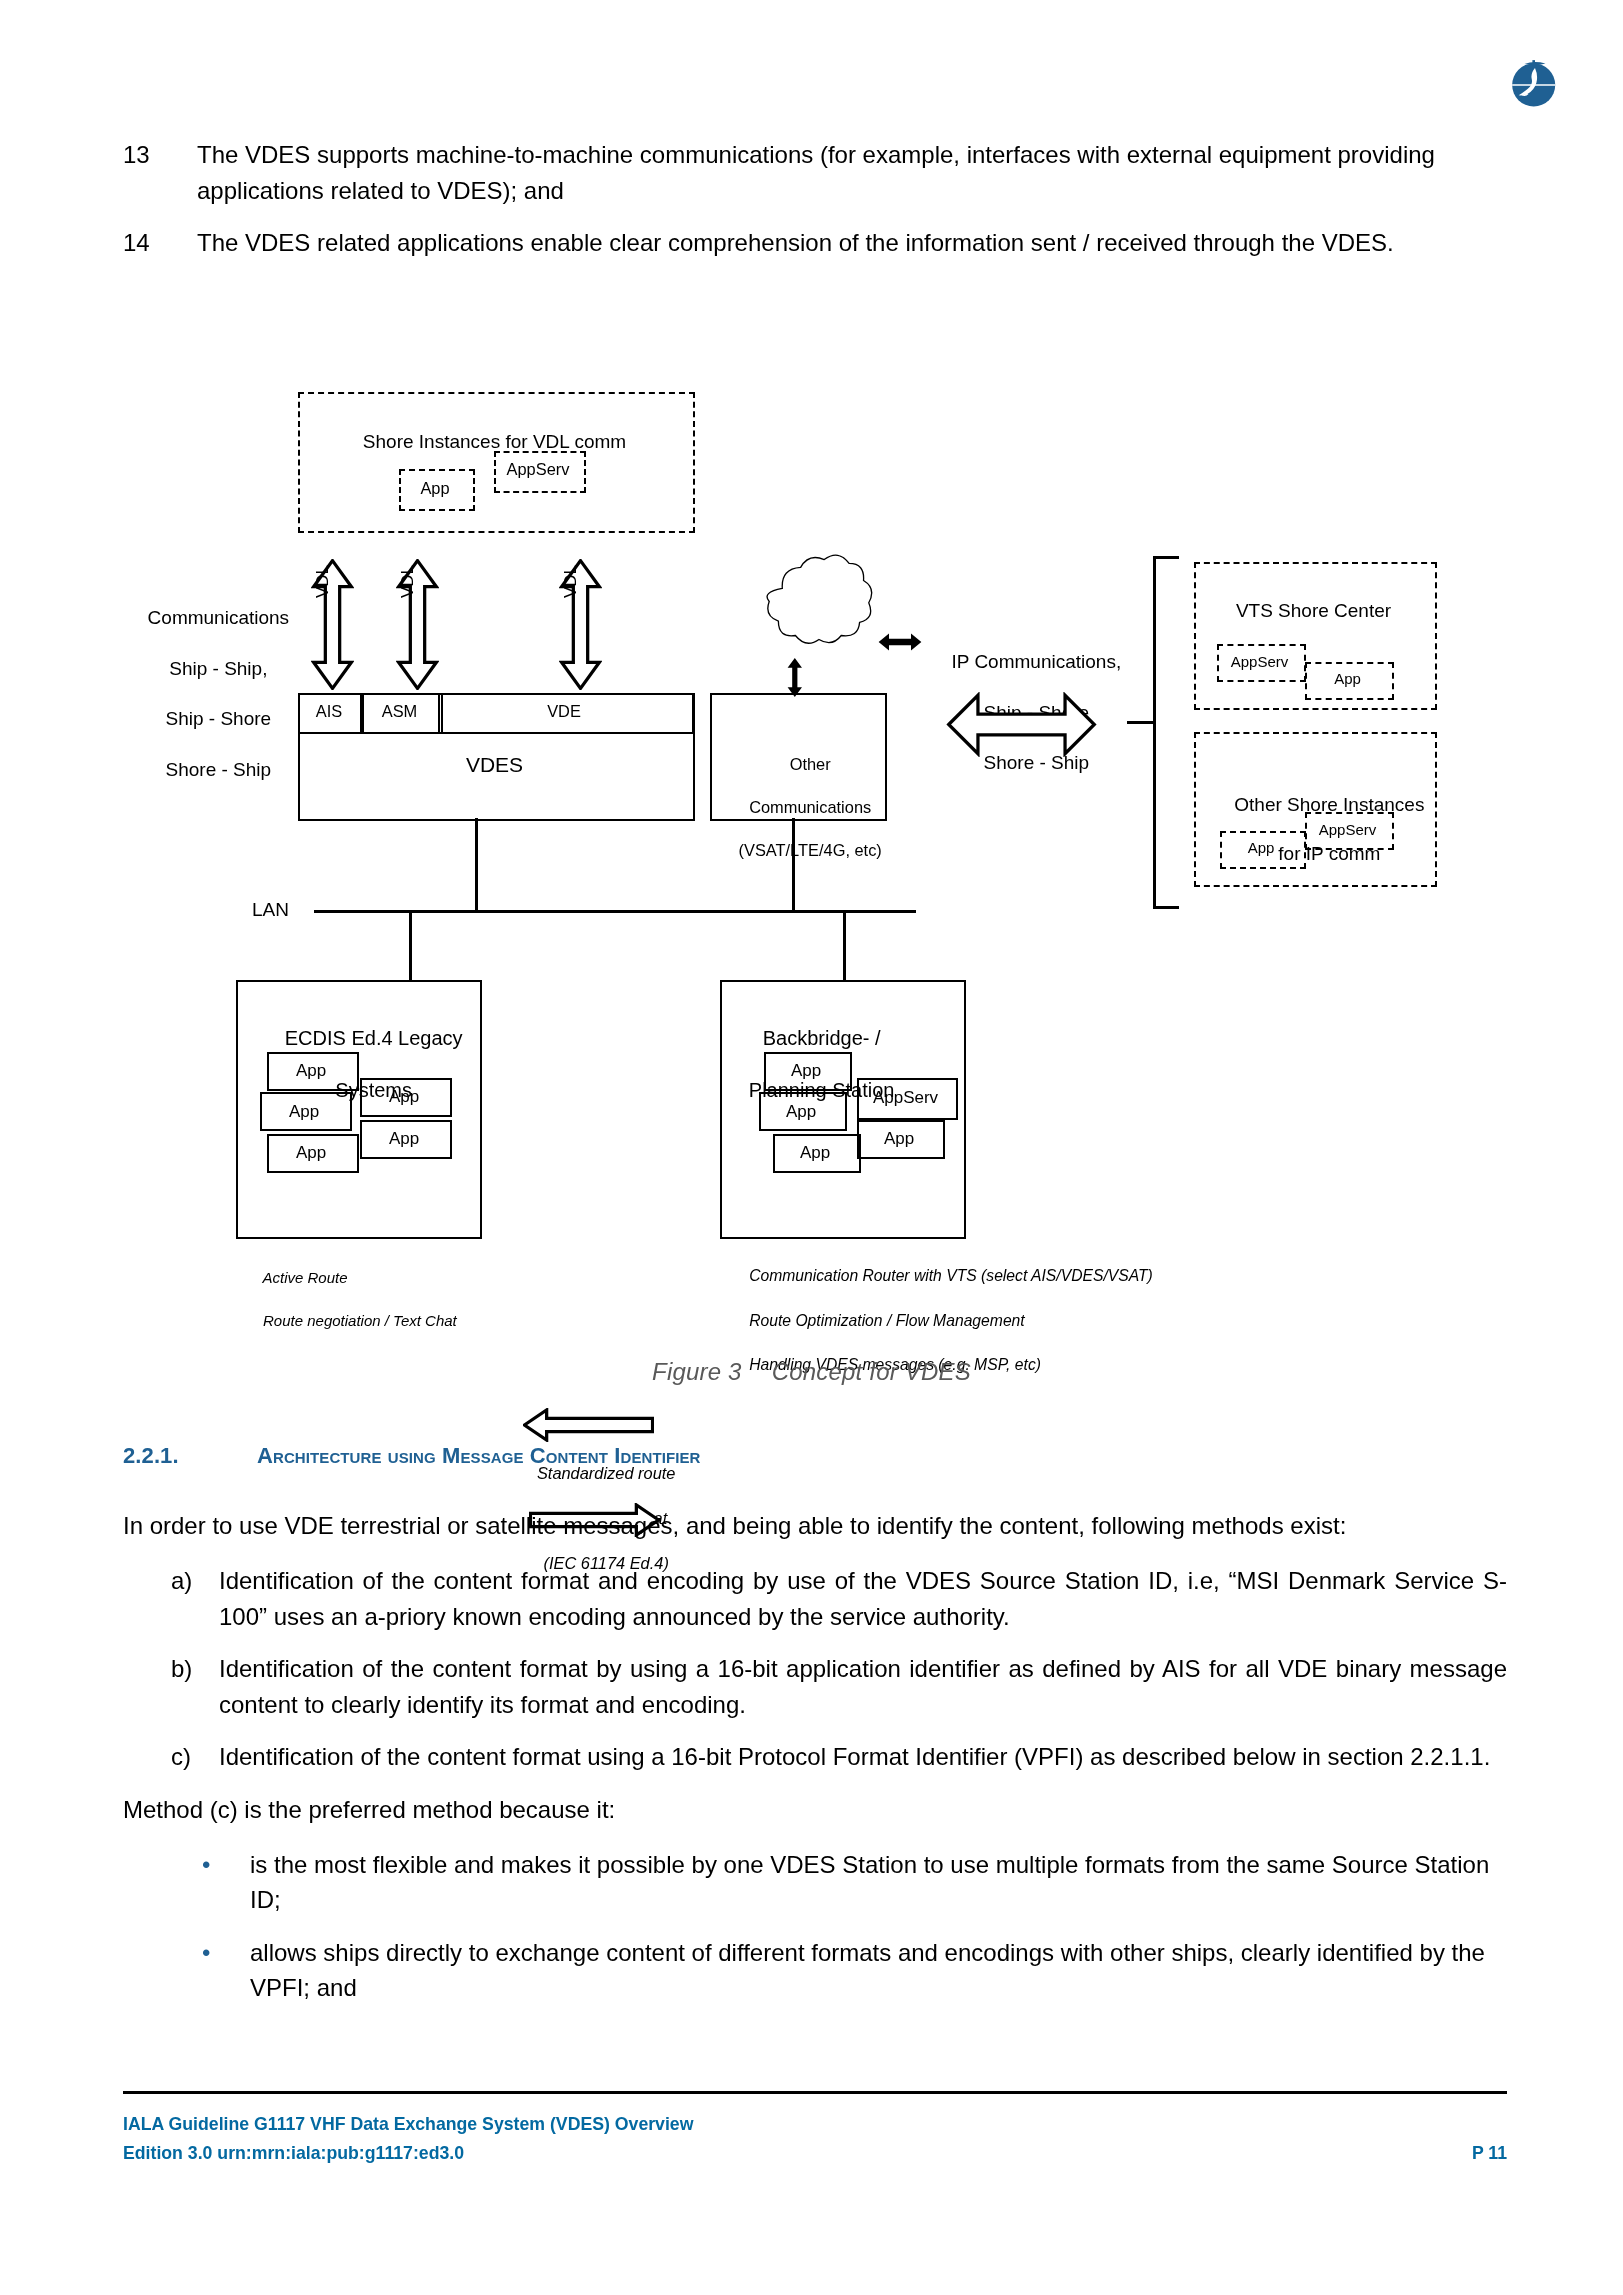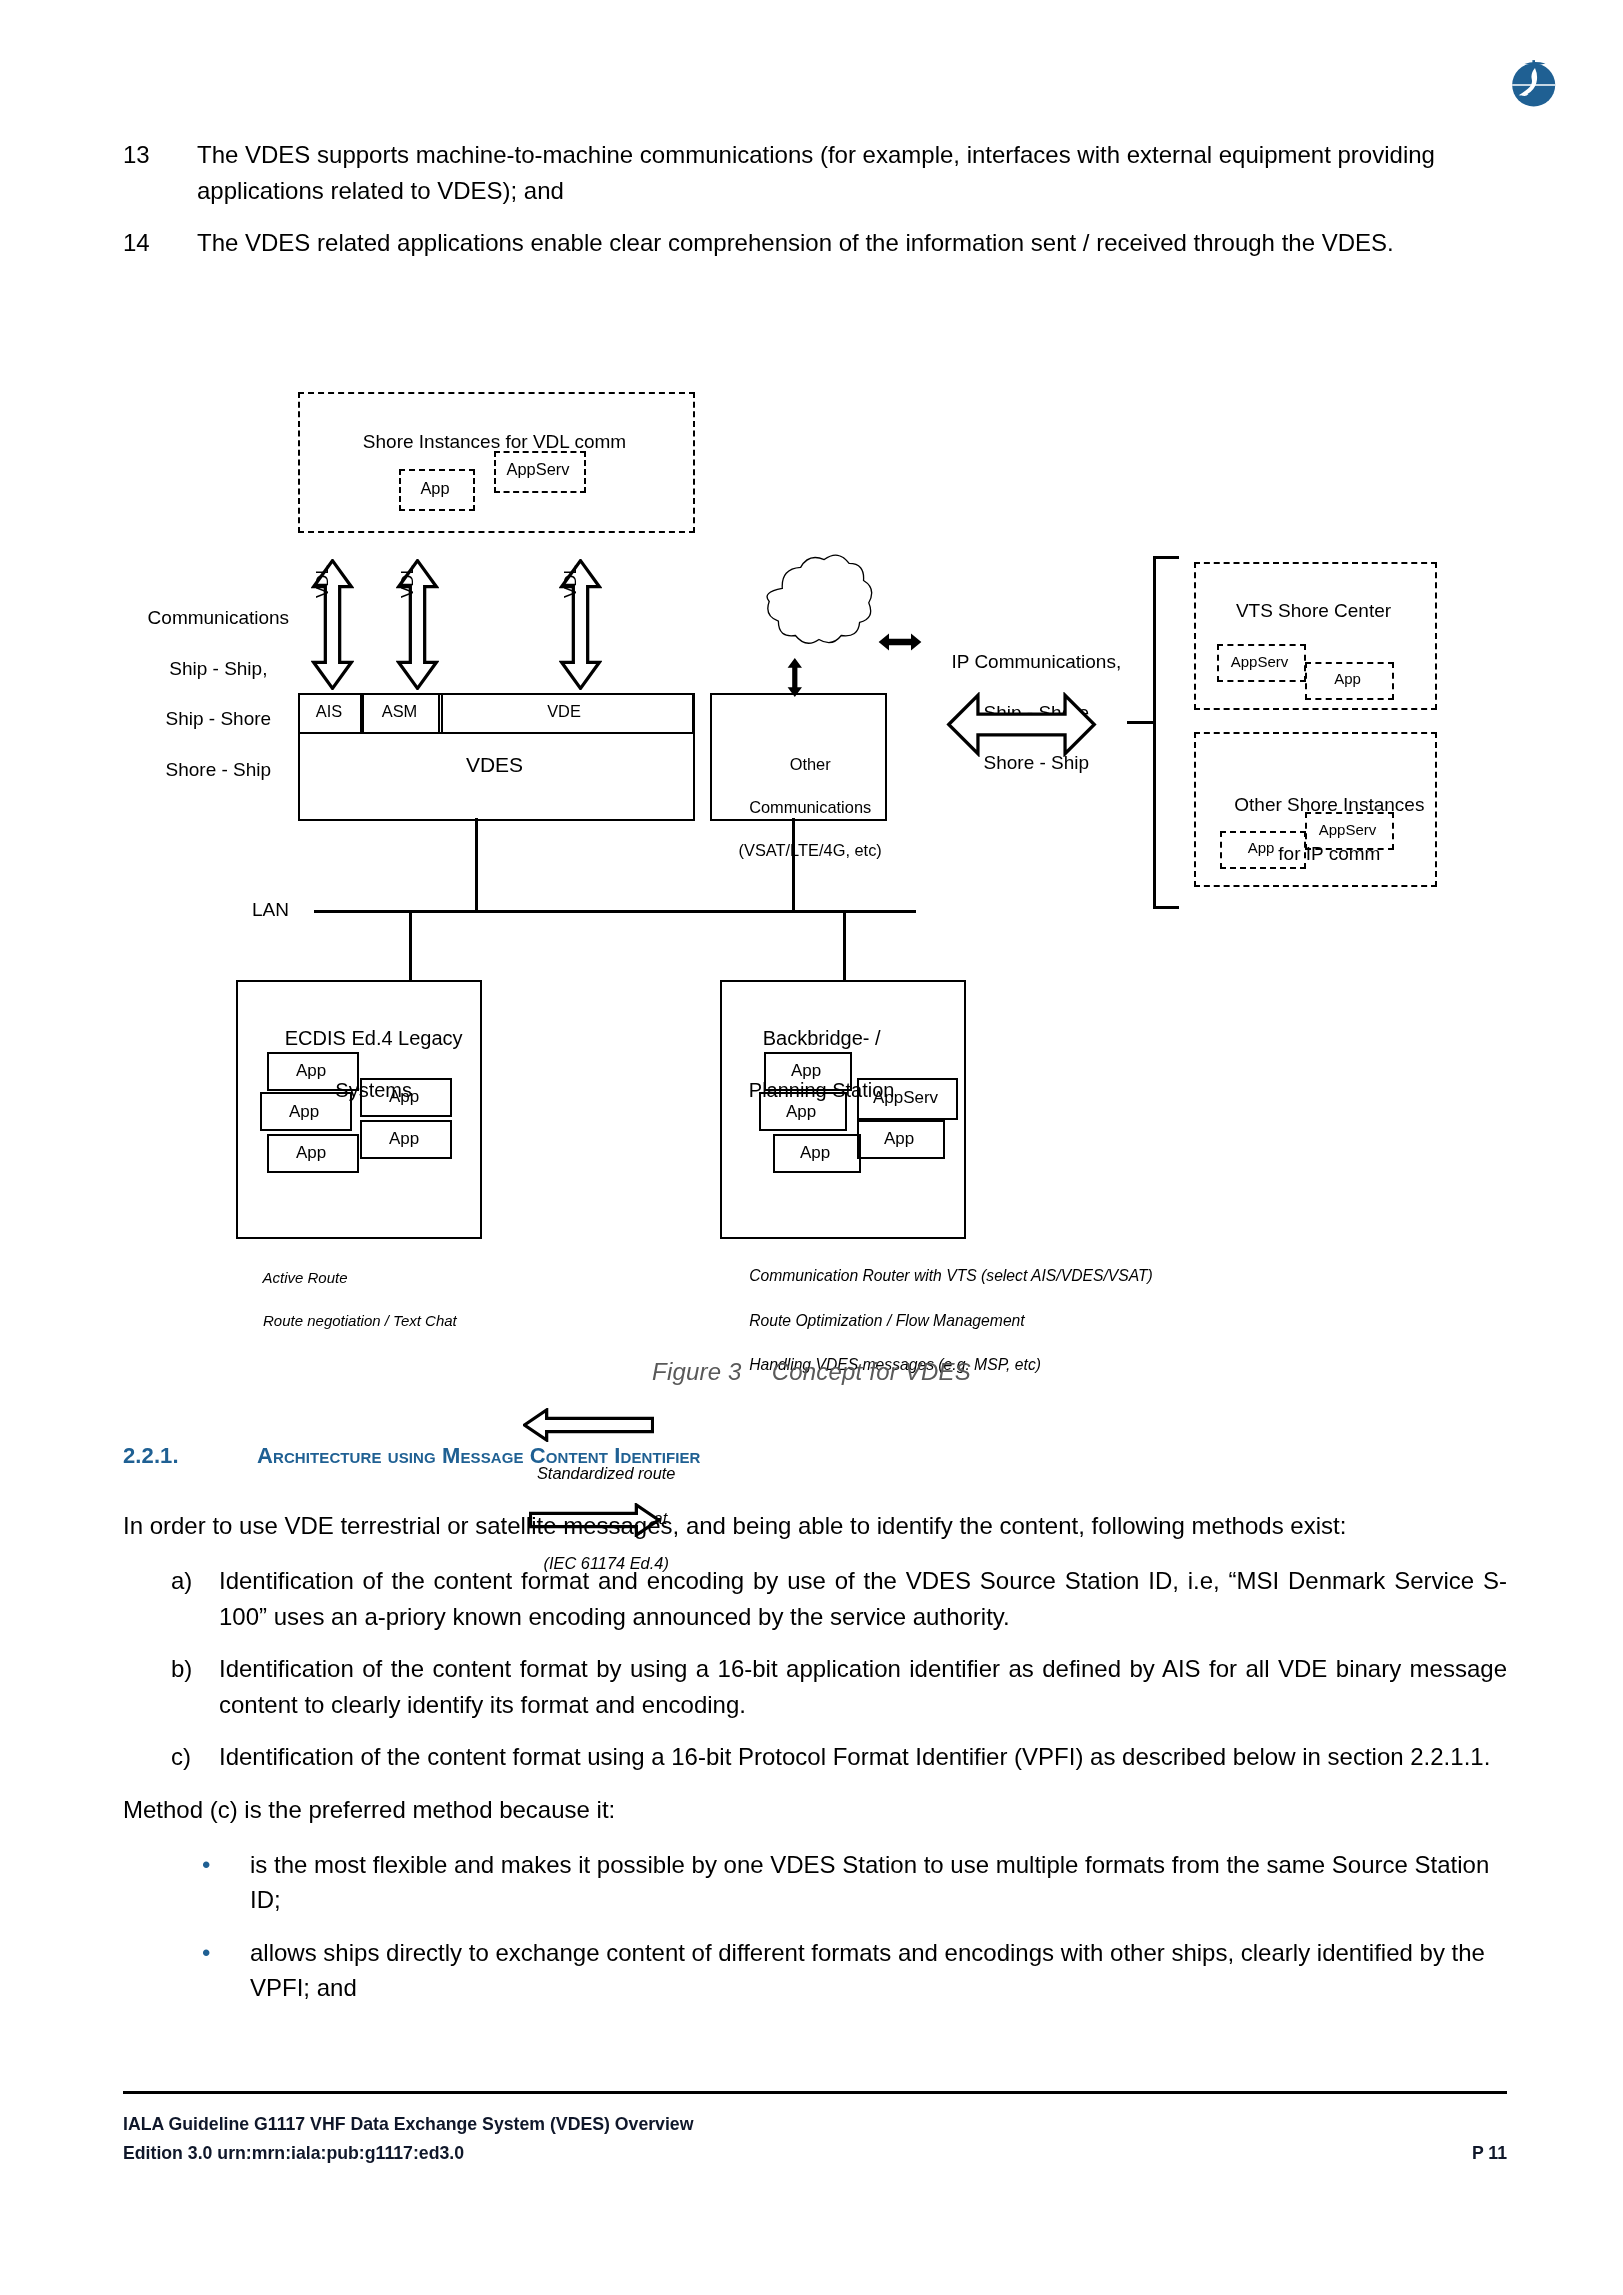--- a/index.html
+++ b/index.html
@@ -42,21 +42,21 @@
   .abcitem .mk{width:48px;flex:0 0 48px;font-size:24px;line-height:1.48;}
   .abcitem .txt{flex:1;font-size:24px;line-height:1.48;text-align:justify;}
   .bullitem{display:flex;margin-bottom:17px;padding-left:79px;}
   .bullitem .dot{
     width:48px;flex:0 0 48px;font-size:24px;line-height:1.48;color:#1F6093;
   }
   .bullitem .txt{flex:1;font-size:24px;line-height:1.48;}
 
   
   .foot-rule{position:absolute;left:123px;top:2091px;width:1384px;height:3.3px;background:#000;}
-  .foot{position:absolute;left:123px;top:2110px;width:1384px;color:#0f172a;font-weight:bold;font-size:17.7px;line-height:1.62;}
+  .foot{position:absolute;left:123px;top:2110px;width:1384px;color:#0369a1;font-weight:bold;font-size:17.7px;line-height:1.62;}
   .foot-row{display:flex;justify-content:space-between;}
 
   
   .d{position:absolute;}
   .dash{border:2.6px dashed #000;}
   .solid{border:2.6px solid #000;}
   .t{position:absolute;font-family:"Liberation Sans",sans-serif;color:#000;white-space:pre;}
   .tc{text-align:center;}
   .ital{font-style:italic;}
   .vline{position:absolute;background:#000;width:2.6px;}

